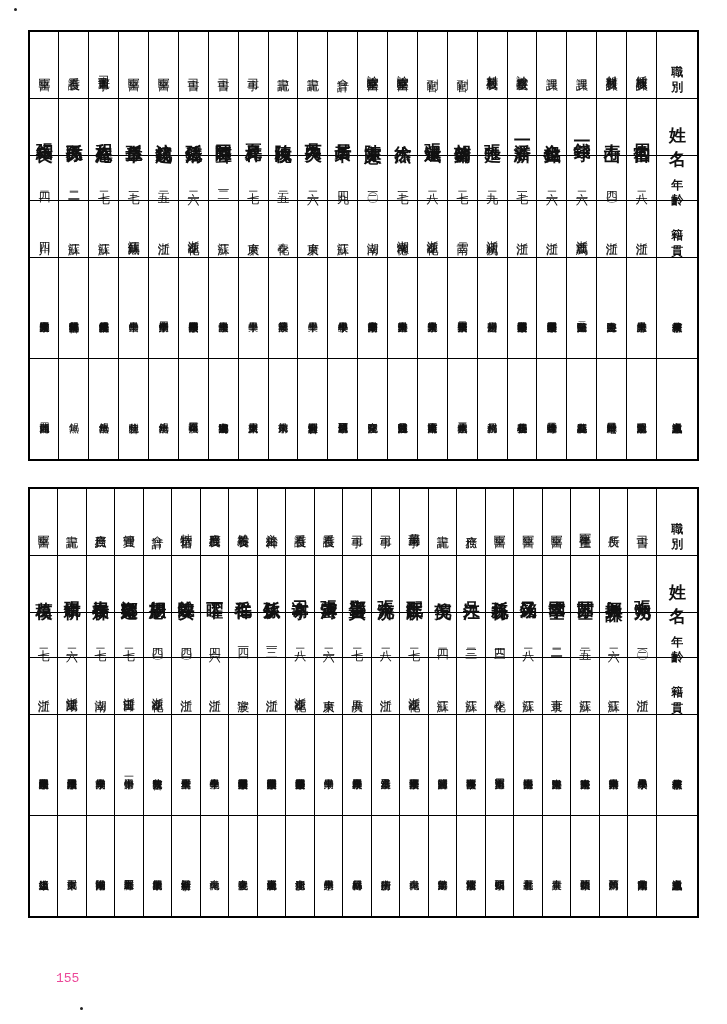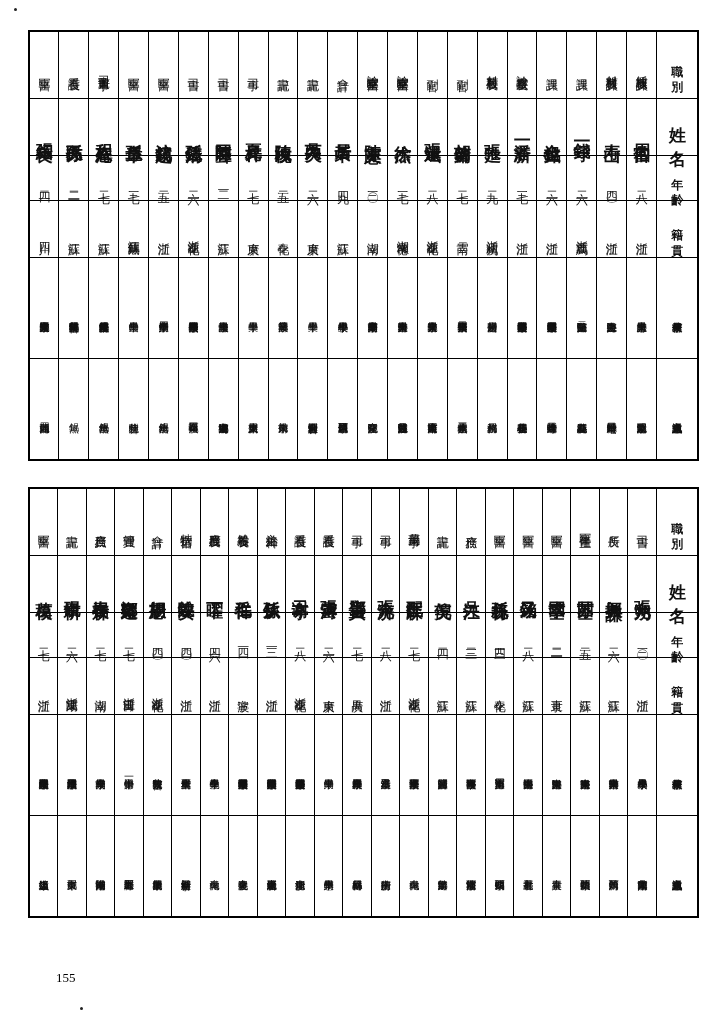--- a/index.html
+++ b/index.html
@@ -67,22 +67,22 @@
 
   .hdrcell { width: 40px; }
 
   .spacer { height: 26px; }
 
   .page-num {
     position: absolute;
     left: 56px;
     bottom: 38px;
     font-size: 13px;
-    font-family: Liberation Serif, serif;
-    color: #000000;
+    font-family: Liberation Mono, monospace;
+    color: #ec4899;
   }
   .dot-l { position:absolute; left: 14px; top: 8px; width:3px; height:3px; background:#222; border-radius:50%;}
   .dot-b { position:absolute; left: 80px; bottom: 14px; width:3px; height:3px; background:#222; border-radius:50%;}
 </style>
 </head>
 <body>
 
 <div class="page">
   <span class="dot-l"></span>
   <span class="dot-b"></span>

